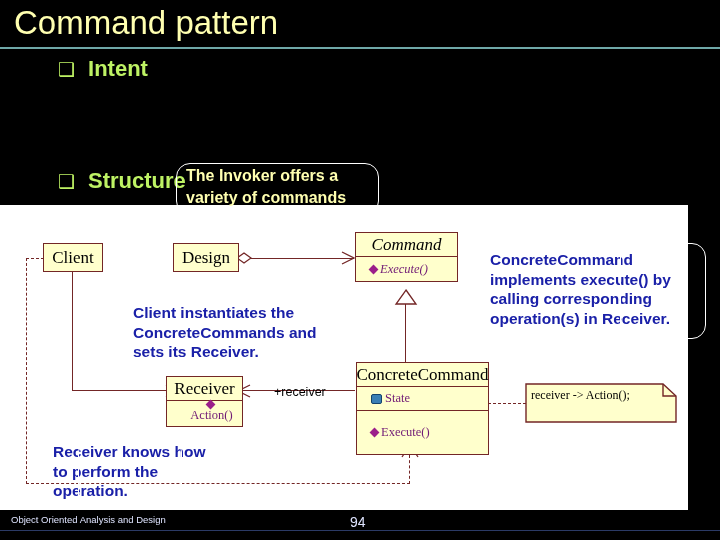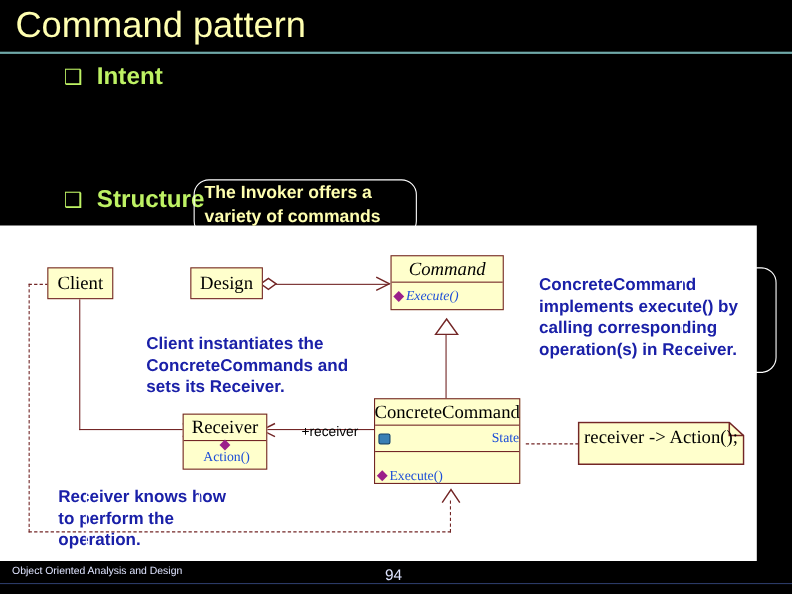--- a/index.html
+++ b/index.html
@@ -66,21 +66,21 @@
   .cls .row{
     border-bottom:1.4px solid #732626;box-sizing:border-box;
     display:flex;align-items:center;
   }
   .cls .row:last-child{border-bottom:none;}
   .cls .name{
     justify-content:center;color:#000;font-size:17px;
     font-family:"Liberation Serif",serif;
   }
   .cls .mem{
-    padding-left:3px;color:#1d4ed8;font-size:12.5px;
+    padding-left:14px;color:#701a75;font-size:12.5px;
     font-family:"Liberation Serif",serif;
   }
   .ital{font-style:italic;}
   .dia{
     display:inline-block;width:7px;height:7px;background:#9b1f8a;
     transform:rotate(45deg);margin-right:3px;flex:none;
   }
   .attr-ic{
     display:inline-block;width:9px;height:8px;background:#3a7fb5;
     border:1px solid #14436b;border-radius:2px;margin-right:3px;flex:none;
@@ -184,39 +184,39 @@
     </div>
 
     <div class="cls" id="cls-receiver" style="left:166px;top:171px;width:77px;height:51px;">
       <div class="row name" style="height:24px;">Receiver</div>
       <div class="row mem" style="height:26px;flex-direction:column;">
         <span class="dia"></span>
           <span>Action()</span>
       </div>
     </div>
 
-    <div class="cls" id="cls-concrete" style="left:340px;top:157px;width:133px;height:78px;">
+    <div class="cls" id="cls-concrete" style="left:356px;top:157px;width:133px;height:93px;">
       <div class="row name" style="height:24px;">ConcreteCommand</div>
-      <div class="row mem" style="height:24px;justify-content:space-between;">
+      <div class="row mem" style="height:24px;">
         <span class="attr-ic"></span>
           <span>State</span>
       </div>
       <div class="row mem" style="height:43px;">
         <span class="dia"></span>
           <span>Execute()</span>
       </div>
     </div>
 
     <div style="position:absolute;left:274px;top:180px;color:#000;font-size:12.5px;font-family:Liberation Sans, sans-serif;">+receiver</div>
 
     <svg id="uml-note" style="left:525px;top:178px;" width="152" height="40">
       <polygon points="1,1 138,1 151,13 151,39 1,39" fill="#ffffcc" stroke="#732626" stroke-width="1.4"></polygon>
       <polyline points="138,1 138,13 151,13" fill="none" stroke="#732626" stroke-width="1.4"></polyline>
     </svg>
-    <div style="position:absolute;left:531px;top:183px;color:#000;font-size:17px;font-family:'Liberation Serif',serif;white-space:nowrap;">receiver -&gt; Action();</div>
+    <div style="position:absolute;left:531px;top:183px;color:#000;font-size:12px;font-family:'Liberation Serif',serif;white-space:nowrap;">receiver -&gt; Action();</div>
 
     <div class="note-blue" style="left:133px;top:98px;width:200px;">Client instantiates the ConcreteCommands and sets its Receiver.</div>
     <div class="note-blue" style="left:490px;top:45px;width:196px;">ConcreteCommand implements execute() by calling corresponding operation(s) in Receiver.</div>
     <div class="note-blue" style="left:28px;top:237px;width:160px;margin-left:25px;">Receiver knows how to perform the operation.</div>
   </div>
 
   <div class="callout" id="callout-right"></div>
   <div class="callout" id="callout-bottom"></div>
 
   <div id="callout-invoker-txt">The Invoker offers a variety of commands</div>

